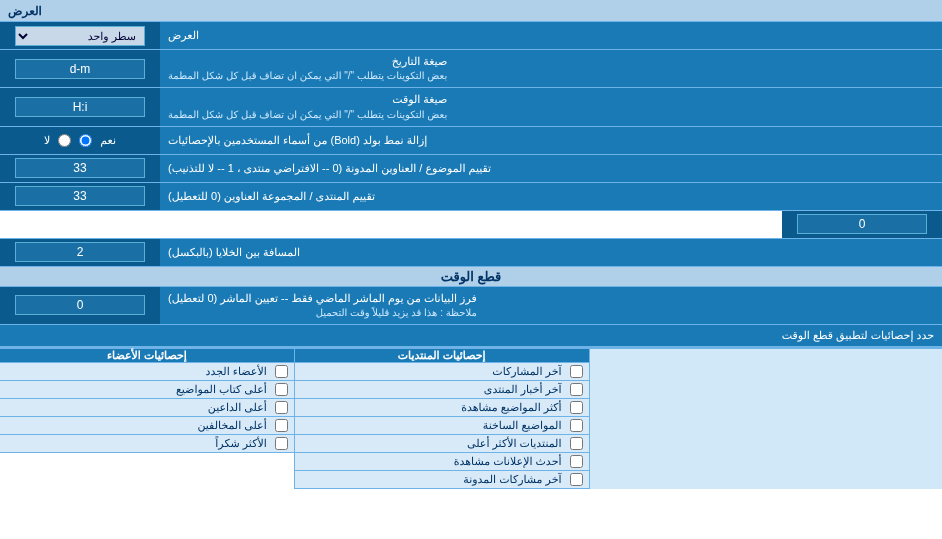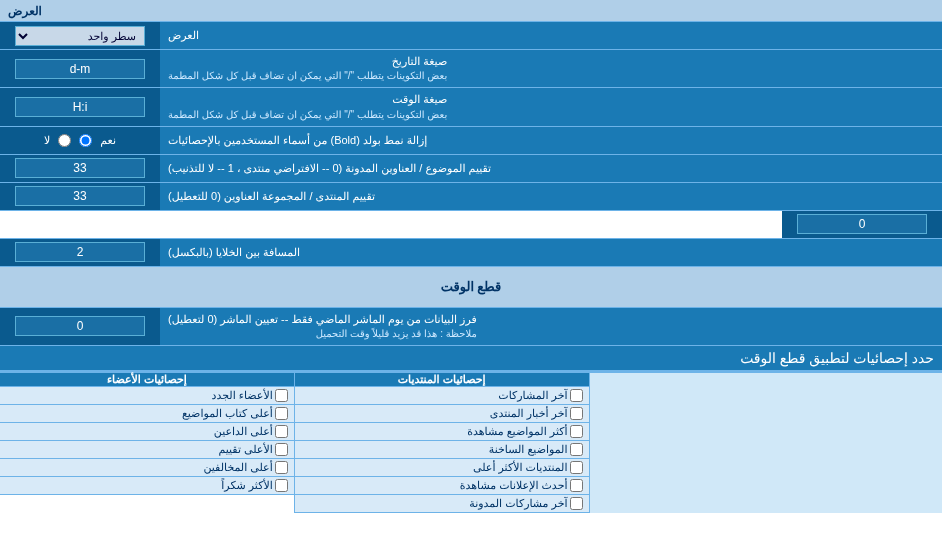--- a/index.html
+++ b/index.html
@@ -61,26 +61,25 @@
       min-height: 22px;
     }
     .header-row .header-label {
       color: #003366;
       font-weight: bold;
       font-size: 12px;
     }
     .section-header {
       background: #b0cfe8;
       text-align: center;
-      padding: 12px;
+      padding: 2px;
       font-weight: bold;
       color: #003366;
       border-bottom: 1px solid #6db3e8;
       font-size: 13px;
-      font-family: Liberation Serif, serif;
     }
     .dropdown-cell {
       background: #0a5a8e;
       display: flex;
       align-items: center;
       justify-content: center;
       padding: 3px 6px;
       min-width: 160px;
       width: 160px;
     }
@@ -123,34 +122,34 @@
       font-weight: bold;
       font-size: 11px;
       border-bottom: 1px solid #6db3e8;
     }
     .stats-item {
       display: flex;
       align-items: flex-start;
       padding: 2px 6px;
       border-bottom: 1px solid #6db3e8;
       background: #d8eaf8;
-      gap: 2px;
+      gap: 8px;
       font-size: 11px;
       color: #003366;
     }
     .stats-item input[type="checkbox"] { margin: 0; }
     .stats-item label { color: #003366; cursor: pointer; }
     
     .apply-row {
       background: #1a7ab5;
       color: #fff;
       display: flex;
       align-items: flex-start;
       padding: 4px 8px;
-      font-size: 14px;
+      font-size: 11px;
       border-bottom: 1px solid #6db3e8;
     }
   </style>
 </head>
 <body>
 
 <div class="header-row">
   <span class="header-label">العرض</span>
 </div>
 
@@ -307,24 +306,20 @@
     <div class="stats-item">
       <input type="checkbox" style="">
       <label>أعلى كتاب المواضيع</label>
     </div>
     <div class="stats-item">
       <input type="checkbox" style="">
       <label>أعلى الداعين</label>
     </div>
     <div class="stats-item">
       <input type="checkbox" style="">
-      <label>الأعلى تقييم</label>
-    </div>
-    <div class="stats-item">
-      <input type="checkbox" style="">
       <label>أعلى المخالفين</label>
     </div>
     <div class="stats-item">
       <input type="checkbox" style="">
       <label>الأكثر شكراً</label>
     </div>
   </div>
 </div>
 
 </body></html>

